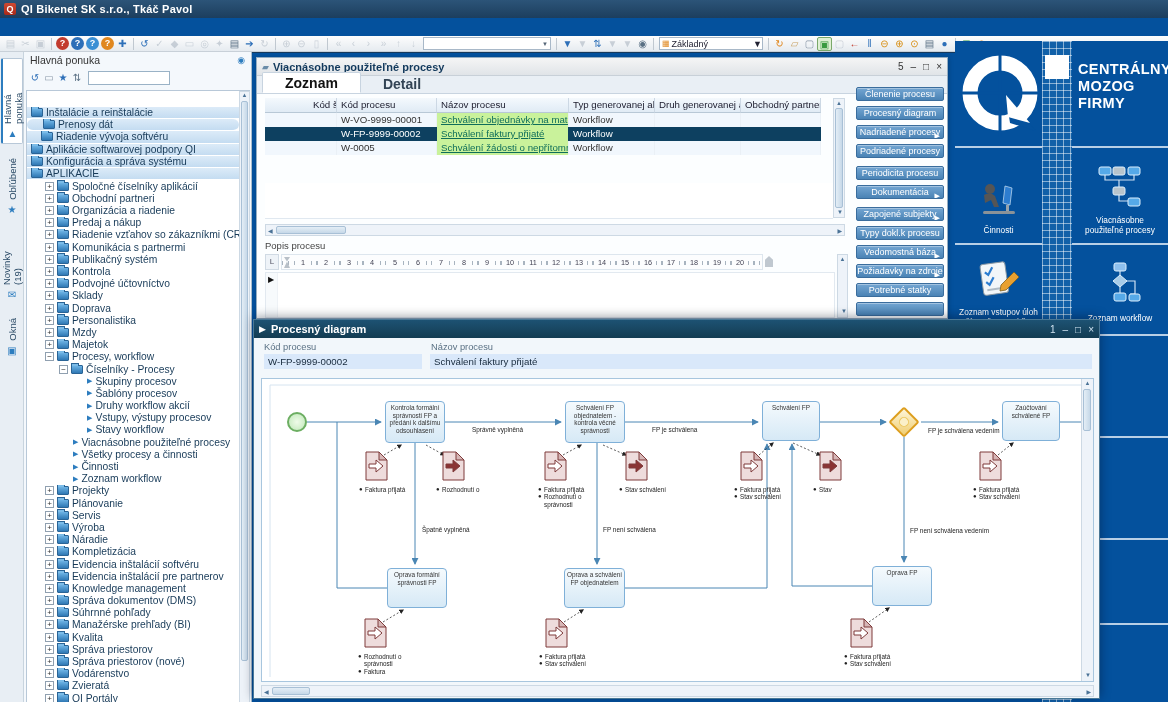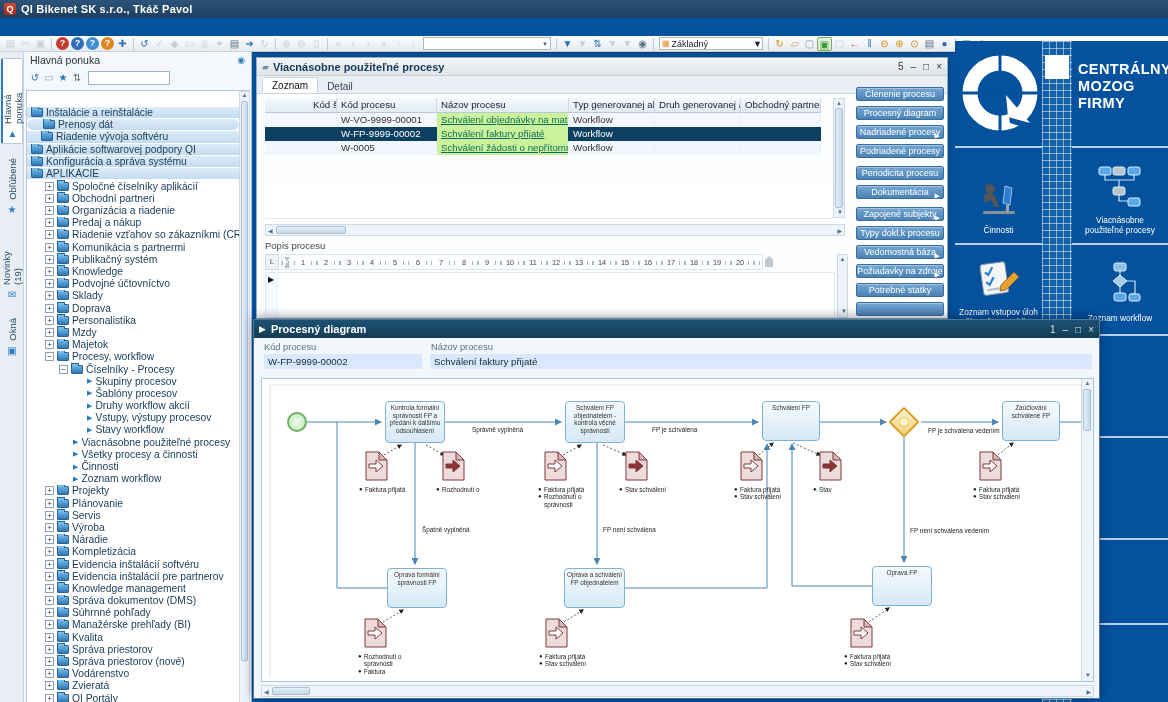--- a/index.html
+++ b/index.html
@@ -71,21 +71,21 @@
   .wtitle .wt { flex:1; font-size:11px; font-weight:bold; }
   .wtitle .ctrl { font-size:10px; margin-left:7px; cursor:default; }
   .wtitle .num { font-size:10px; margin-left:7px; }
 
   
   #procwin { left:4px; top:4px; width:692px; height:262px; border:1px solid #96aec2; box-shadow:1px 1px 4px rgba(0,20,40,.25); }
   #procwin .wtitle { background:linear-gradient(#f5f5f5,#e0e4e8); border-bottom:1px solid #c8d0d8; color:#12395c; }
   #procwin .wtitle .ctrl, #procwin .wtitle .num { color:#333; }
   #pw-ico { color:#6a8ca8; font-size:9px; margin-right:4px; }
   #tabrow { position:absolute; left:0; top:18px; width:690px; height:18px; background:#e9eff5; border-bottom:1px solid #c8d4e0; display:flex; align-items:flex-end; padding-left:5px; }
-  .ptab { font-size:10px; color:#345; padding:2px 9px 1px; cursor:default; }
+  .ptab { font-size:14px; color:#345; padding:2px 22px 1px; cursor:default;font-weight:bold; }
   .ptab.active { background:#fff; border:1px solid #c8d4e0; border-bottom:1px solid #fff; color:#111; border-radius:2px 2px 0 0; }
   #tbl { position:absolute; left:8px; top:40px; width:568px; }
   .hrow, .drow { display:flex; }
   .hc { height:15px; background:linear-gradient(#f4f9fd,#e0ebf5); border-right:1px solid #ccd8e4; border-bottom:1px solid #b8c8d6; font-size:9.7px; color:#223; padding:1px 0 0 4px; white-space:nowrap; overflow:hidden; }
   .dc { height:14px; font-size:9.7px; color:#333; padding:1px 0 0 4px; white-space:nowrap; overflow:hidden; border-right:1px solid #eaf0f6; }
   .drow.odd .dc { background:#f1f7fd; }
   .drow.sel .dc { background:#0d4060; color:#fff; border-right-color:#0d4060; }
   .dc.green { background:#c9f29b !important; }
   .dc.green .lnk { color:#0f6e5a; text-decoration:underline; }
   #tbl-vscroll { position:absolute; left:576px; top:40px; width:12px; height:120px; background:#eef3f9; border:1px solid #cdd9e4; font-size:6px; color:#4a7296; text-align:center; line-height:8px; }
@@ -295,21 +295,21 @@
             <span>Komunikácia s partnermi</span>
           </div>
           <div class="trow" style="padding-left: 18px;">
             <span class="exp">+</span>
             <span class="fold"></span>
             <span>Publikačný systém</span>
           </div>
           <div class="trow" style="padding-left: 18px;">
             <span class="exp">+</span>
             <span class="fold"></span>
-            <span>Knowledge</span>
+            <span>Kontrola</span>
           </div>
           <div class="trow" style="padding-left: 18px;">
             <span class="exp">+</span>
             <span class="fold"></span>
             <span>Podvojné účtovníctvo</span>
           </div>
           <div class="trow" style="padding-left: 18px;">
             <span class="exp">+</span>
             <span class="fold"></span>
             <span>Sklady</span>

